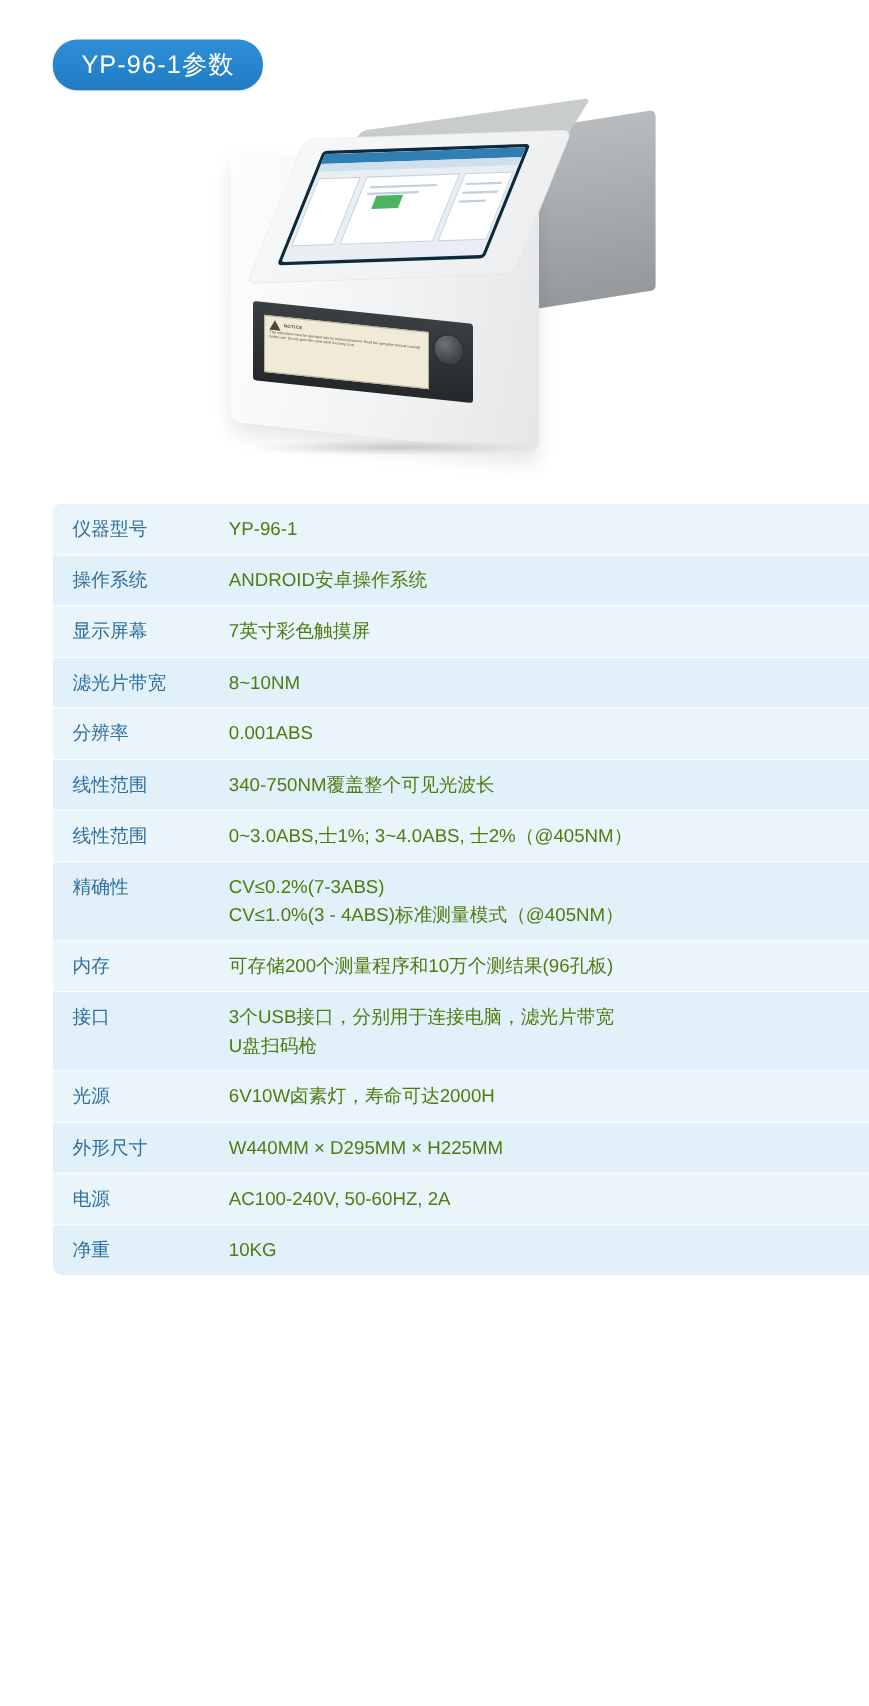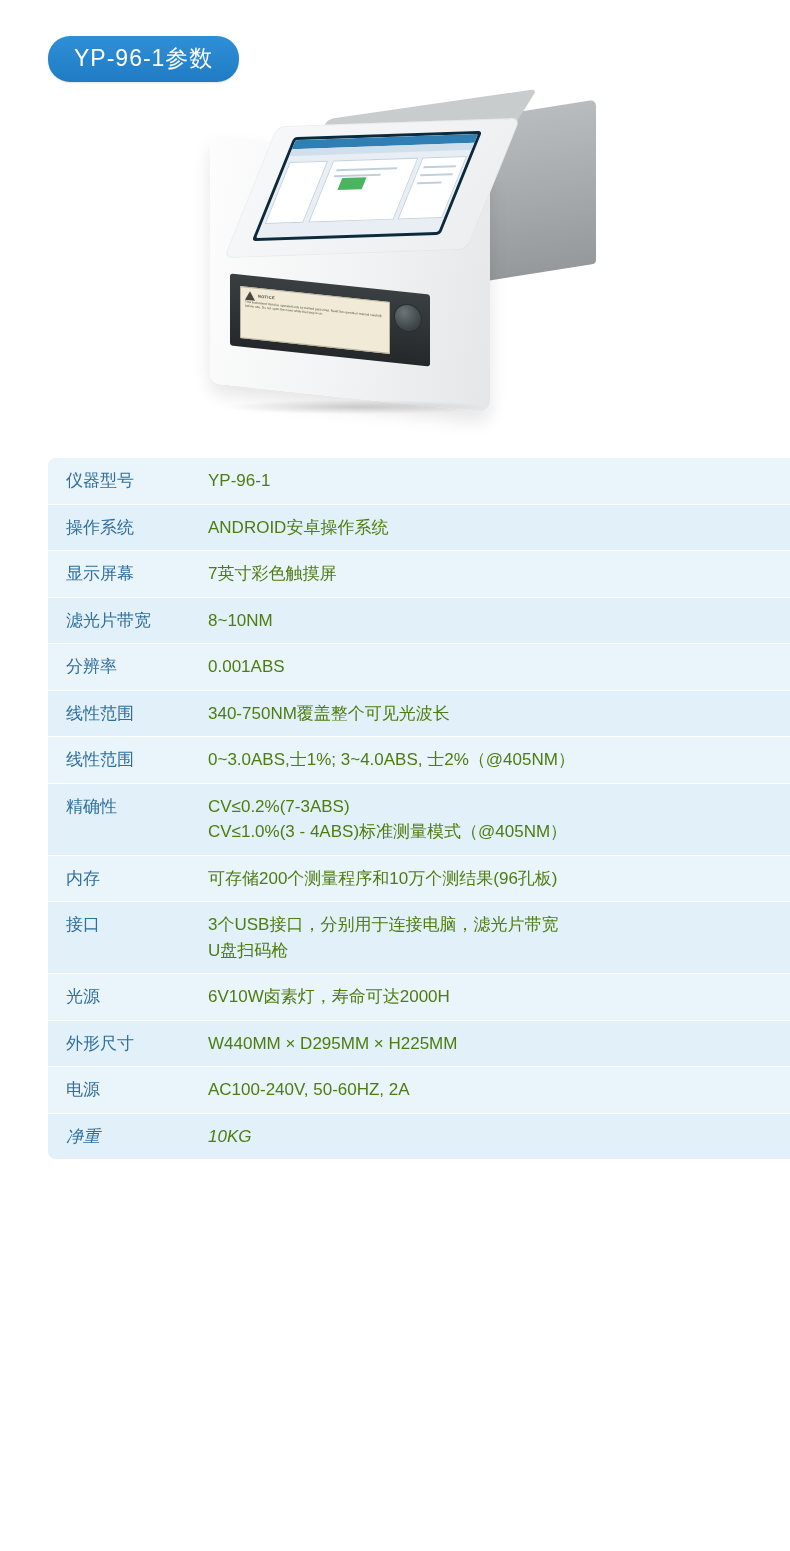--- a/index.html
+++ b/index.html
@@ -254,21 +254,20 @@
     box-sizing: border-box;
     white-space: nowrap;
   }
   .spec-table td.v {
     color: #4d7c0f;
     padding-left: 10px;
     padding-right: 12px;
   }
   .spec-table tr:last-child td {
     border-bottom: none;
-    font-style: italic;
   }
   .v-line { display: block; }
 </style>
 </head>
 <body>
 
 <div class="title-wrap">
   <div class="title-badge">YP-96-1参数</div>
 </div>
 

